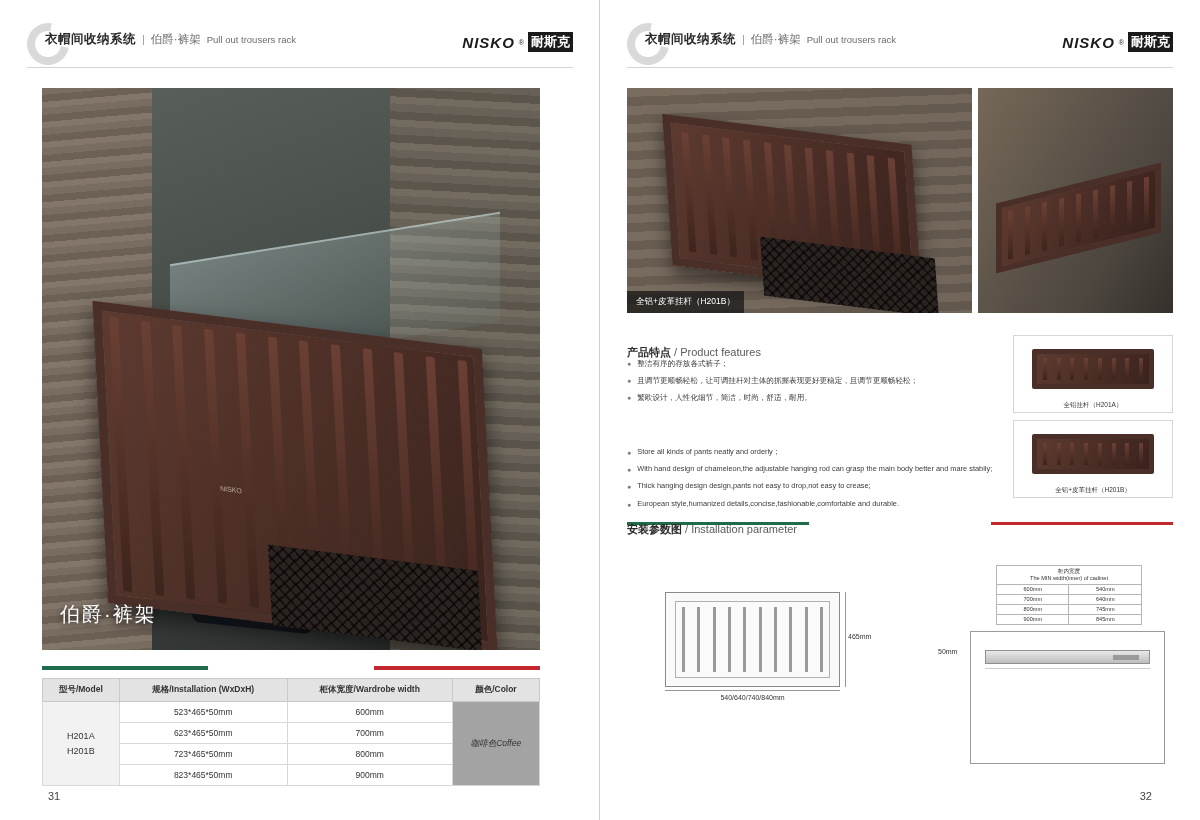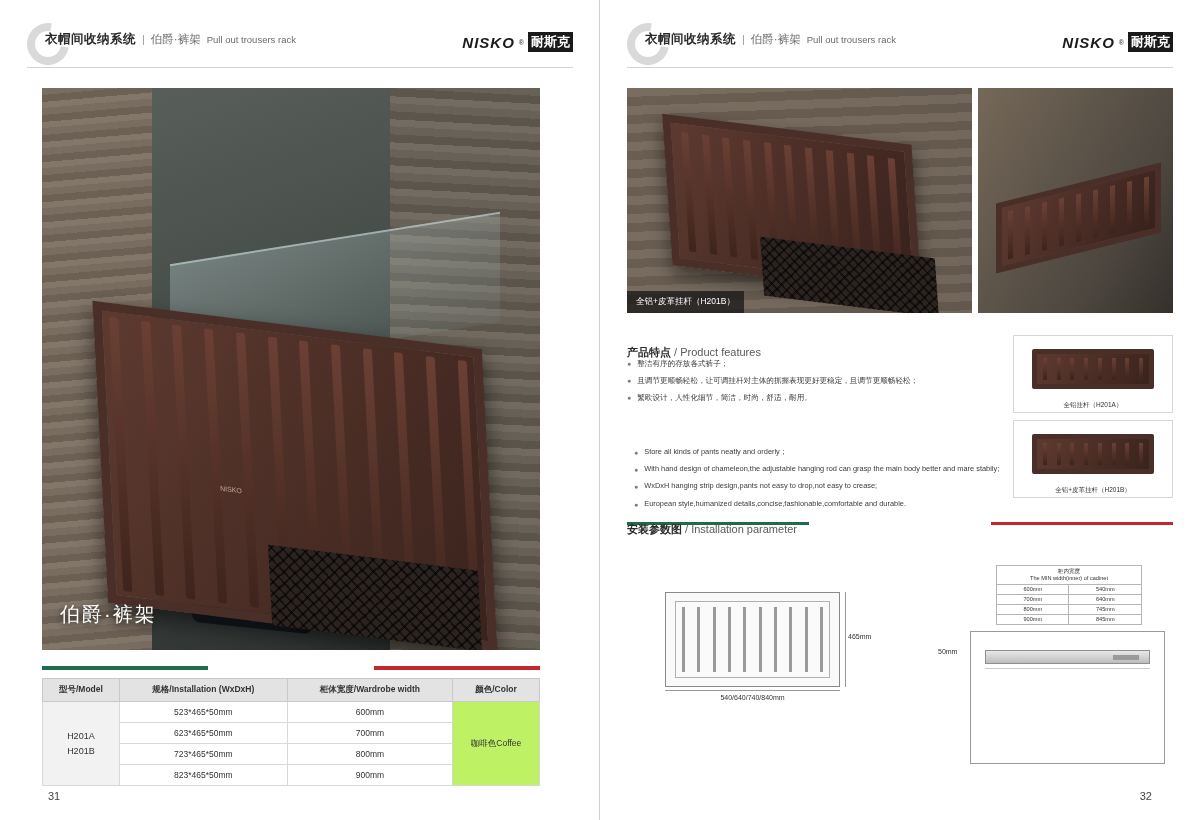--- a/index.html
+++ b/index.html
@@ -82,21 +82,21 @@
   }
 
   
   .tbl-wrap { position: absolute; left: 42px; top: 666px; width: 600px; }
   .tricolor { display:flex; height: 4px; width: 498px; }
   .tricolor span { flex:1; }
   .tbl { width: 498px; border-collapse: collapse; margin-top: 8px; font-size: 8.5px; color:#333; }
   .tbl th { background:#e3e3e3; border:1px solid #c9c9c9; font-weight:600; padding:5px 2px; text-align:center; color:#333;}
   .tbl td { border:1px solid #d8d8d8; padding:5px 2px; text-align:center; background:#fff;}
   .tbl td.model { background:#f2f2f2; font-size:9px; line-height:1.6;}
-  .tbl td.color { background:#bef264; }
+  .tbl td.color { background:#a3a3a3;font-style:italic; }
 
   .pagenum { position:absolute; bottom: 18px; font-size: 11px; color:#444; }
   .page.left .pagenum { left: 48px; }
   .page.right .pagenum { right: 48px; }
 
   
   .ph-main {
     position:absolute; left: 27px; top: 88px; width: 345px; height: 225px; overflow:hidden;
     background: linear-gradient(120deg,#6f6257,#4e4740 60%,#38332e);
   }
@@ -120,21 +120,21 @@
     border:6px solid #4a2f28; background:linear-gradient(120deg,#5d3a30,#38211c);}
   .ph-side .rack3 .bars{position:absolute; left:6px; top:5px; right:6px; bottom:5px; display:flex; justify-content:space-between;}
   .ph-side .rack3 .bars i{width:5px; background:linear-gradient(180deg,#6b4034,#3d241d);}
 
   
   .sec-title { position:absolute; font-size:11px; color:#2b2b2b; }
   .sec-title .cn { font-weight:700; }
   .sec-title .en { color:#5a5a5a; font-weight:400; }
 
   .feat-cn { position:absolute; left: 27px; top: 358px; width: 360px; }
-  .feat-en { position:absolute; left: 34px; top: 447px; width: 395px; }
+  .feat-en { position:absolute; left: 27px; top: 447px; width: 395px; }
   .bullet { display:flex; gap:6px; margin-bottom: 6px; font-size: 7.6px; color:#3a3a3a; line-height: 1.45; }
   .bullet .dot { color:#7a7a7a; font-size:7px; line-height:1.6; }
   .feat-en .bullet { font-size: 7.4px; }
 
   .thumb {
     position:absolute; right: 27px; width: 160px; height: 78px; border:1px solid #d6d6d6; background:#fff;
   }
   .thumb .img { position:absolute; left:6px; top:5px; right:6px; bottom:15px; overflow:hidden; background:#fff; }
   .thumb .img .r{position:absolute; left:12px; top:8px; right:12px; bottom:8px; border:5px solid #4a2f28; background:linear-gradient(120deg,#5d3a30,#3a231d); border-radius:2px;}
   .thumb .img .r .bars{position:absolute; left:6px; top:4px; right:6px; bottom:4px; display:flex; justify-content:space-between;}
@@ -339,21 +339,21 @@
       <div class="bullet">
           <span class="dot">●</span>
           <span>Store all kinds of pants neatly and orderly；</span>
         </div>
       <div class="bullet">
           <span class="dot">●</span>
           <span>With hand design of chameleon,the adjustable hanging rod can grasp the main body better and mare stabily;</span>
         </div>
       <div class="bullet">
           <span class="dot">●</span>
-          <span>WxDxH hanging strip design,pants not easy to drop,not easy to crease;</span>
+          <span>Thick hanging design design,pants not easy to drop,not easy to crease;</span>
         </div>
       <div class="bullet">
           <span class="dot">●</span>
           <span>European style,humanized details,concise,fashionable,comfortable and durable.</span>
         </div>
     </div>
 
     <div class="thumb" id="thumb-a">
       <div class="img">
         <div class="r">

